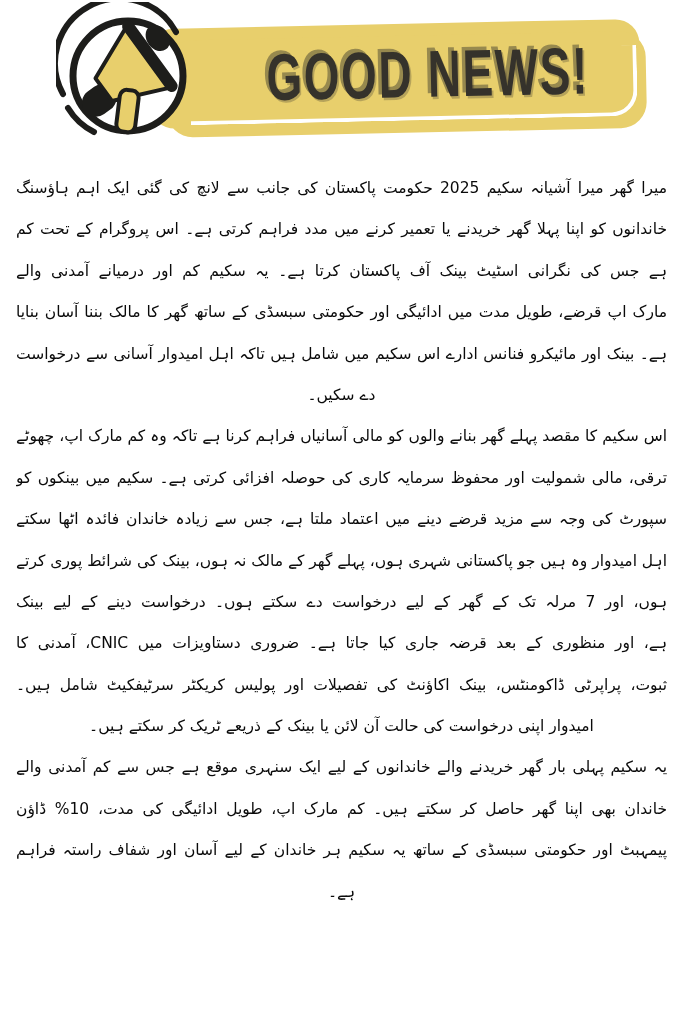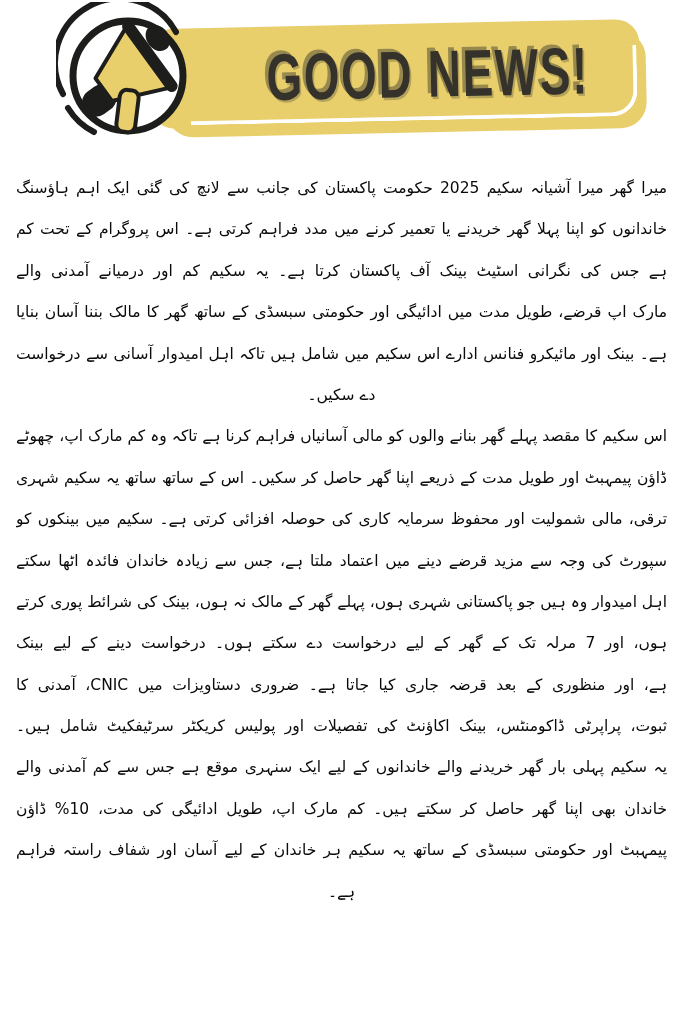--- a/index.html
+++ b/index.html
@@ -81,24 +81,24 @@
 </div>
 
 <div class="article">
   <div class="line" data-align="justify">میرا گھر میرا آشیانہ سکیم 2025 حکومت پاکستان کی جانب سے لانچ کی گئی ایک اہم ہاؤسنگ اسکیم</div>
   <div class="line" data-align="justify">خاندانوں کو اپنا پہلا گھر خریدنے یا تعمیر کرنے میں مدد فراہم کرتی ہے۔ اس پروگرام کے تحت کم</div>
   <div class="line" data-align="justify">ہے جس کی نگرانی اسٹیٹ بینک آف پاکستان کرتا ہے۔ یہ سکیم کم اور درمیانے آمدنی والے</div>
   <div class="line" data-align="justify">مارک اپ قرضے، طویل مدت میں ادائیگی اور حکومتی سبسڈی کے ساتھ گھر کا مالک بننا آسان بنایا گیا</div>
   <div class="line" data-align="justify">ہے۔ بینک اور مائیکرو فنانس ادارے اس سکیم میں شامل ہیں تاکہ اہل امیدوار آسانی سے درخواست</div>
   <div class="line" data-align="center">دے سکیں۔</div>
   <div class="line" data-align="justify">اس سکیم کا مقصد پہلے گھر بنانے والوں کو مالی آسانیاں فراہم کرنا ہے تاکہ وہ کم مارک اپ، چھوٹے</div>
-  <div class="line" data-align="justify">ڈاؤن پیمہبٹ اور طویل مدت کے ذریعے اپنا گھر حاصل کر سکیں۔ اس کے ساتھ ساتھ یہ سکیم شہری</div>
   <div class="line" data-align="justify">ترقی، مالی شمولیت اور محفوظ سرمایہ کاری کی حوصلہ افزائی کرتی ہے۔ سکیم میں بینکوں کو حکومتی</div>
   <div class="line" data-align="justify">سپورٹ کی وجہ سے مزید قرضے دینے میں اعتماد ملتا ہے، جس سے زیادہ خاندان فائدہ اٹھا سکتے ہیں۔</div>
   <div class="line" data-align="justify">اہل امیدوار وہ ہیں جو پاکستانی شہری ہوں، پہلے گھر کے مالک نہ ہوں، بینک کی شرائط پوری کرتے</div>
   <div class="line" data-align="justify">ہوں، اور 7 مرلہ تک کے گھر کے لیے درخواست دے سکتے ہوں۔ درخواست دینے کے لیے بینک</div>
   <div class="line" data-align="justify">ہے، اور منظوری کے بعد قرضہ جاری کیا جاتا ہے۔ ضروری دستاویزات میں CNIC، آمدنی کا</div>
   <div class="line" data-align="justify">ثبوت، پراپرٹی ڈاکومنٹس، بینک اکاؤنٹ کی تفصیلات اور پولیس کریکٹر سرٹیفکیٹ شامل ہیں۔</div>
+  <div class="line" data-align="center">امیدوار اپنی درخواست کی حالت آن لائن یا بینک کے ذریعے ٹریک کر سکتے ہیں۔</div>
   <div class="line" data-align="justify">یہ سکیم پہلی بار گھر خریدنے والے خاندانوں کے لیے ایک سنہری موقع ہے جس سے کم آمدنی والے</div>
   <div class="line" data-align="justify">خاندان بھی اپنا گھر حاصل کر سکتے ہیں۔ کم مارک اپ، طویل ادائیگی کی مدت، 10% ڈاؤن</div>
   <div class="line" data-align="justify">پیمہبٹ اور حکومتی سبسڈی کے ساتھ یہ سکیم ہر خاندان کے لیے آسان اور شفاف راستہ فراہم کرتی</div>
   <div class="line" data-align="center">ہے۔</div>
 </div>
 
 </body></html>

